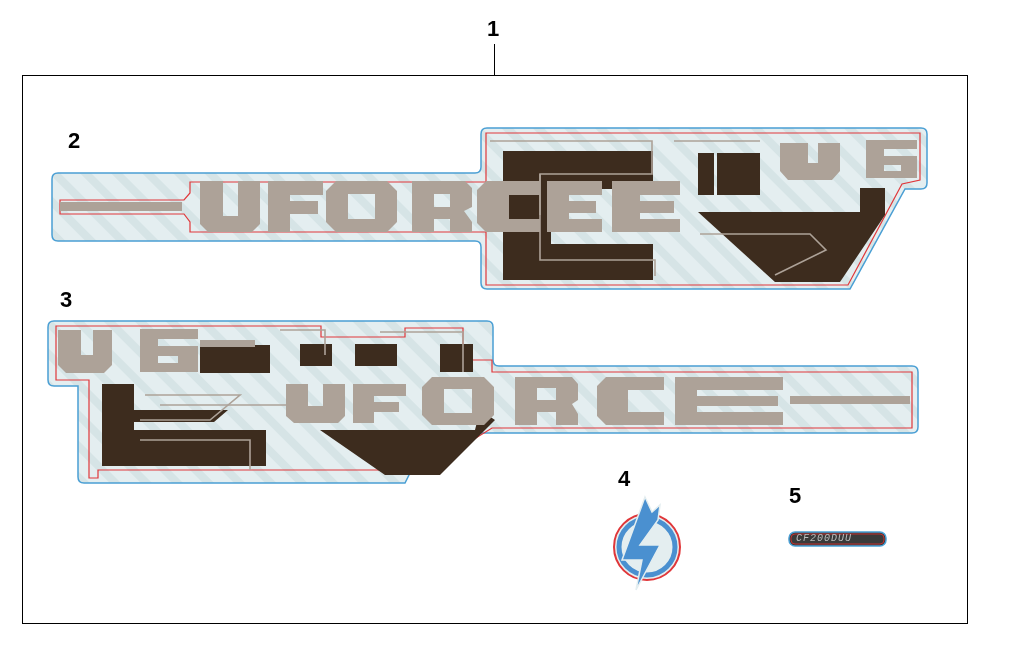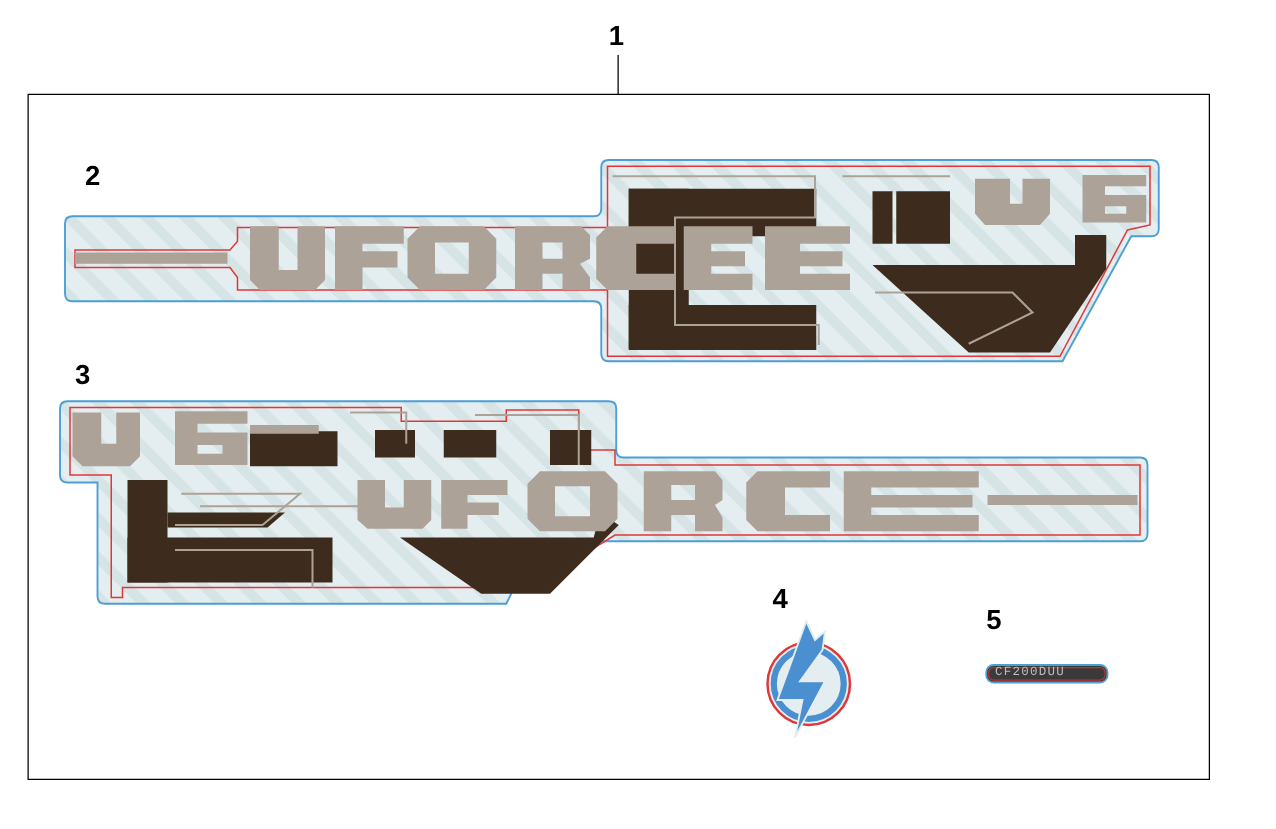--- a/index.html
+++ b/index.html
@@ -103,13 +103,13 @@
     <circle cx="647" cy="547" r="28" fill="none" stroke="#4a90d0" stroke-width="5"></circle>
     <path d="M645 497 L652 512 L660 505 L658 520 L640 545 H660 L636 590 L642 560 H622 Z" fill="#4a90d0" stroke="#e4eef0" stroke-width="1.5"></path>
   </g>
 
   <g>
     <rect x="789" y="532" width="97" height="14" rx="6" fill="#3a3a3a" stroke="#4a9fd4" stroke-width="1.5"></rect>
     <rect x="791" y="534" width="93" height="10" rx="4" fill="none" stroke="#c03030" stroke-width="1"></rect>
   </g>
 </svg>
 
-<div style="position:absolute;left:796px;top:533px;font-size:10px;letter-spacing:1px;color:#bdbdbd;font-family:'Liberation Mono',monospace;">CF200DUU</div>
+<div style="position:absolute;left:796px;top:533px;font-size:10px;letter-spacing:1px;color:#bdbdbd;font-family:'Liberation Mono',monospace;font-style:italic;">CF200DUU</div>
 
 </body></html>

